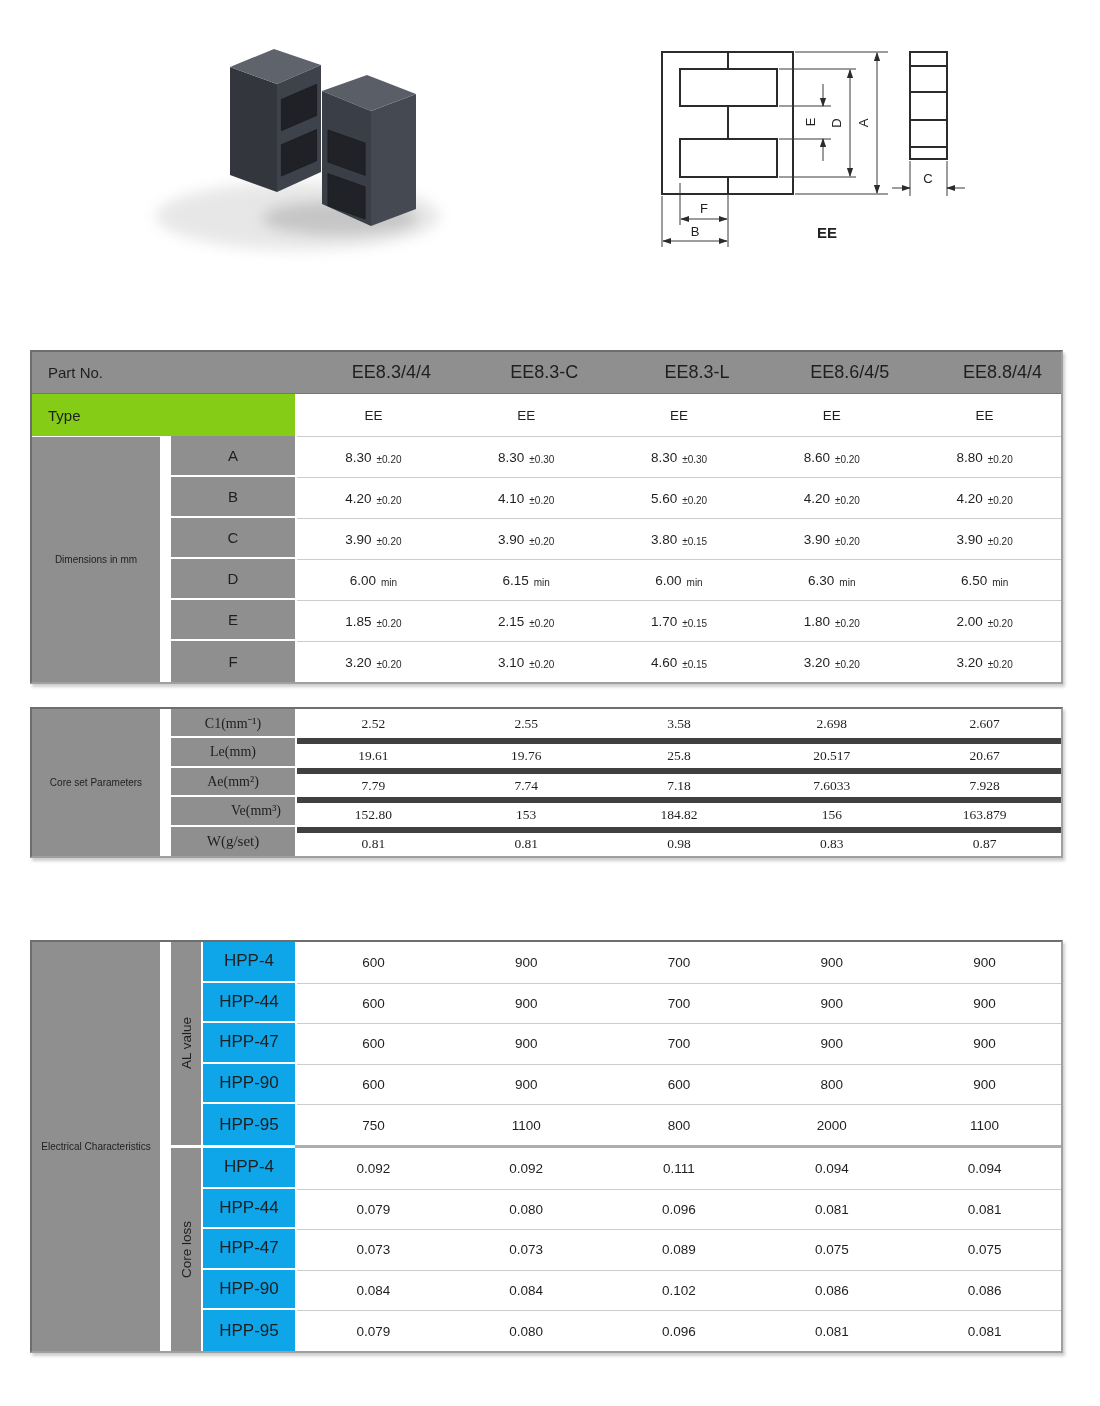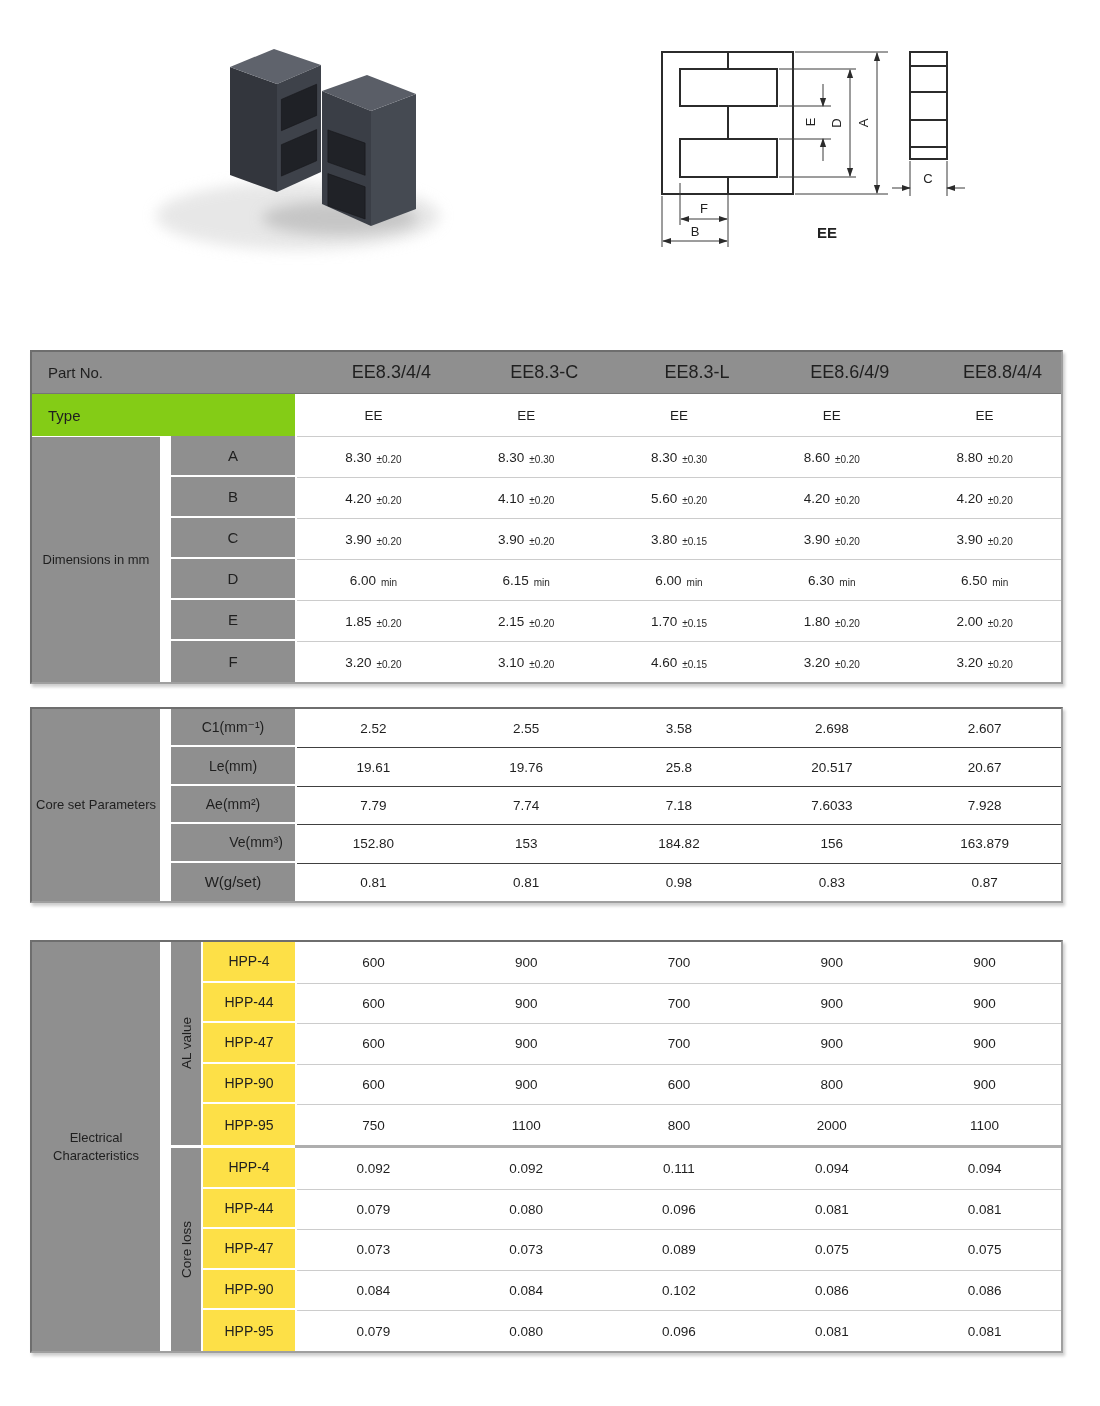--- a/index.html
+++ b/index.html
@@ -26,50 +26,50 @@
   .corner { flex: 0 0 265px; padding-left: 16px; font-size: 15px; }
   .hcell { flex: 1; text-align: center; font-size: 18px; }
 
   .trow { display: flex; height: 42px; }
   .trow .tlbl { flex: 0 0 263px; margin-right: 2px; background: #84cc16;
                 display: flex; align-items: center; padding-left: 16px; font-size: 15px; }
 
   
   .mlabel { position: absolute; left: 0; width: 128px; background: #8f8f8f;
             display: flex; align-items: center; justify-content: center;
-            text-align: center; font-size: 13px; line-height: 1.35; }
+            text-align: center; font-size: 10px; line-height: 1.35; }
   .t1 .mlabel { top: 85px; bottom: 0; }
   .t2 .mlabel, .t3 .mlabel { top: 0; bottom: 0; }
 
   
   .tbody { margin-left: 139px; display: flex; flex-direction: column; }
   .t1 .tbody { height: 246px; }
-  .t2 .tbody { height: 192px; }
+  .t2 .tbody { height: 147px; font-family: Liberation Serif, serif; }
   .brow { flex: 1; display: flex; }
   .slbl { flex: 0 0 124px; margin-right: 2px; background: #8f8f8f;
           display: flex; align-items: center; justify-content: center;
           font-size: 15px; border-bottom: 2px solid #fff; }
   .brow:last-child .slbl { border-bottom: none; }
   .dcell { flex: 1; display: flex; align-items: center; justify-content: center; font-size: 13.5px; }
   .t1 .brow .dcell { border-top: 1px solid #cccccc; }
-  .t2 .brow + .brow .dcell { border-top: 1px solid #404040; }
+  .t2 .brow + .brow .dcell { border-top: 6px solid #404040; }
   .val { font-size: 13.5px; }
   .tol { font-size: 10px; margin-left: 5px; position: relative; top: 2px; color: #2a2a2a; }
 
   
   .tbody3 { margin-left: 139px; }
   .egroup { position: relative; height: 203px; }
   .rot { position: absolute; left: 0; top: 0; bottom: 0; width: 30px; background: #8f8f8f;
          display: flex; align-items: center; justify-content: center; }
   .rottext { writing-mode: vertical-rl; transform: rotate(180deg); font-size: 13.5px; white-space: nowrap; }
   .erows { margin-left: 32px; height: 100%; display: flex; flex-direction: column; }
   .erow { flex: 1; display: flex; }
-  .slbl2 { flex: 0 0 92px; margin-right: 2px; background: #fde047;
+  .slbl2 { flex: 0 0 92px; margin-right: 2px; background: #0ea5e9;
            display: flex; align-items: center; justify-content: center;
-           font-size: 14px; border-bottom: 2px solid #fff; }
+           font-size: 17px; border-bottom: 2px solid #fff; }
   .erow:last-child .slbl2 { border-bottom: none; }
   .erow + .erow .dcell { border-top: 1px solid #cccccc; }
   .gsep { height: 3px; background: linear-gradient(to right, #ffffff 0, #ffffff 124px, #aeaeae 124px); }
 </style>
 </head>
 <body>
 
 <div class="photo">
   <svg width="330" height="250" viewBox="0 0 330 250">
     <defs>
@@ -162,21 +162,21 @@
     </g>
   </svg>
 </div>
 
 <section class="tbl t1">
   <div class="hrow">
     <div class="corner">Part No.</div>
     <div class="hcell">EE8.3/4/4</div>
     <div class="hcell">EE8.3-C</div>
     <div class="hcell">EE8.3-L</div>
-    <div class="hcell">EE8.6/4/9</div>
+    <div class="hcell">EE8.6/4/5</div>
     <div class="hcell">EE8.8/4/4</div>
   </div>
   <div class="trow">
     <div class="tlbl">Type</div>
     <div class="dcell">EE</div>
     <div class="dcell">EE</div>
     <div class="dcell">EE</div>
     <div class="dcell">EE</div>
     <div class="dcell">EE</div>
   </div>

